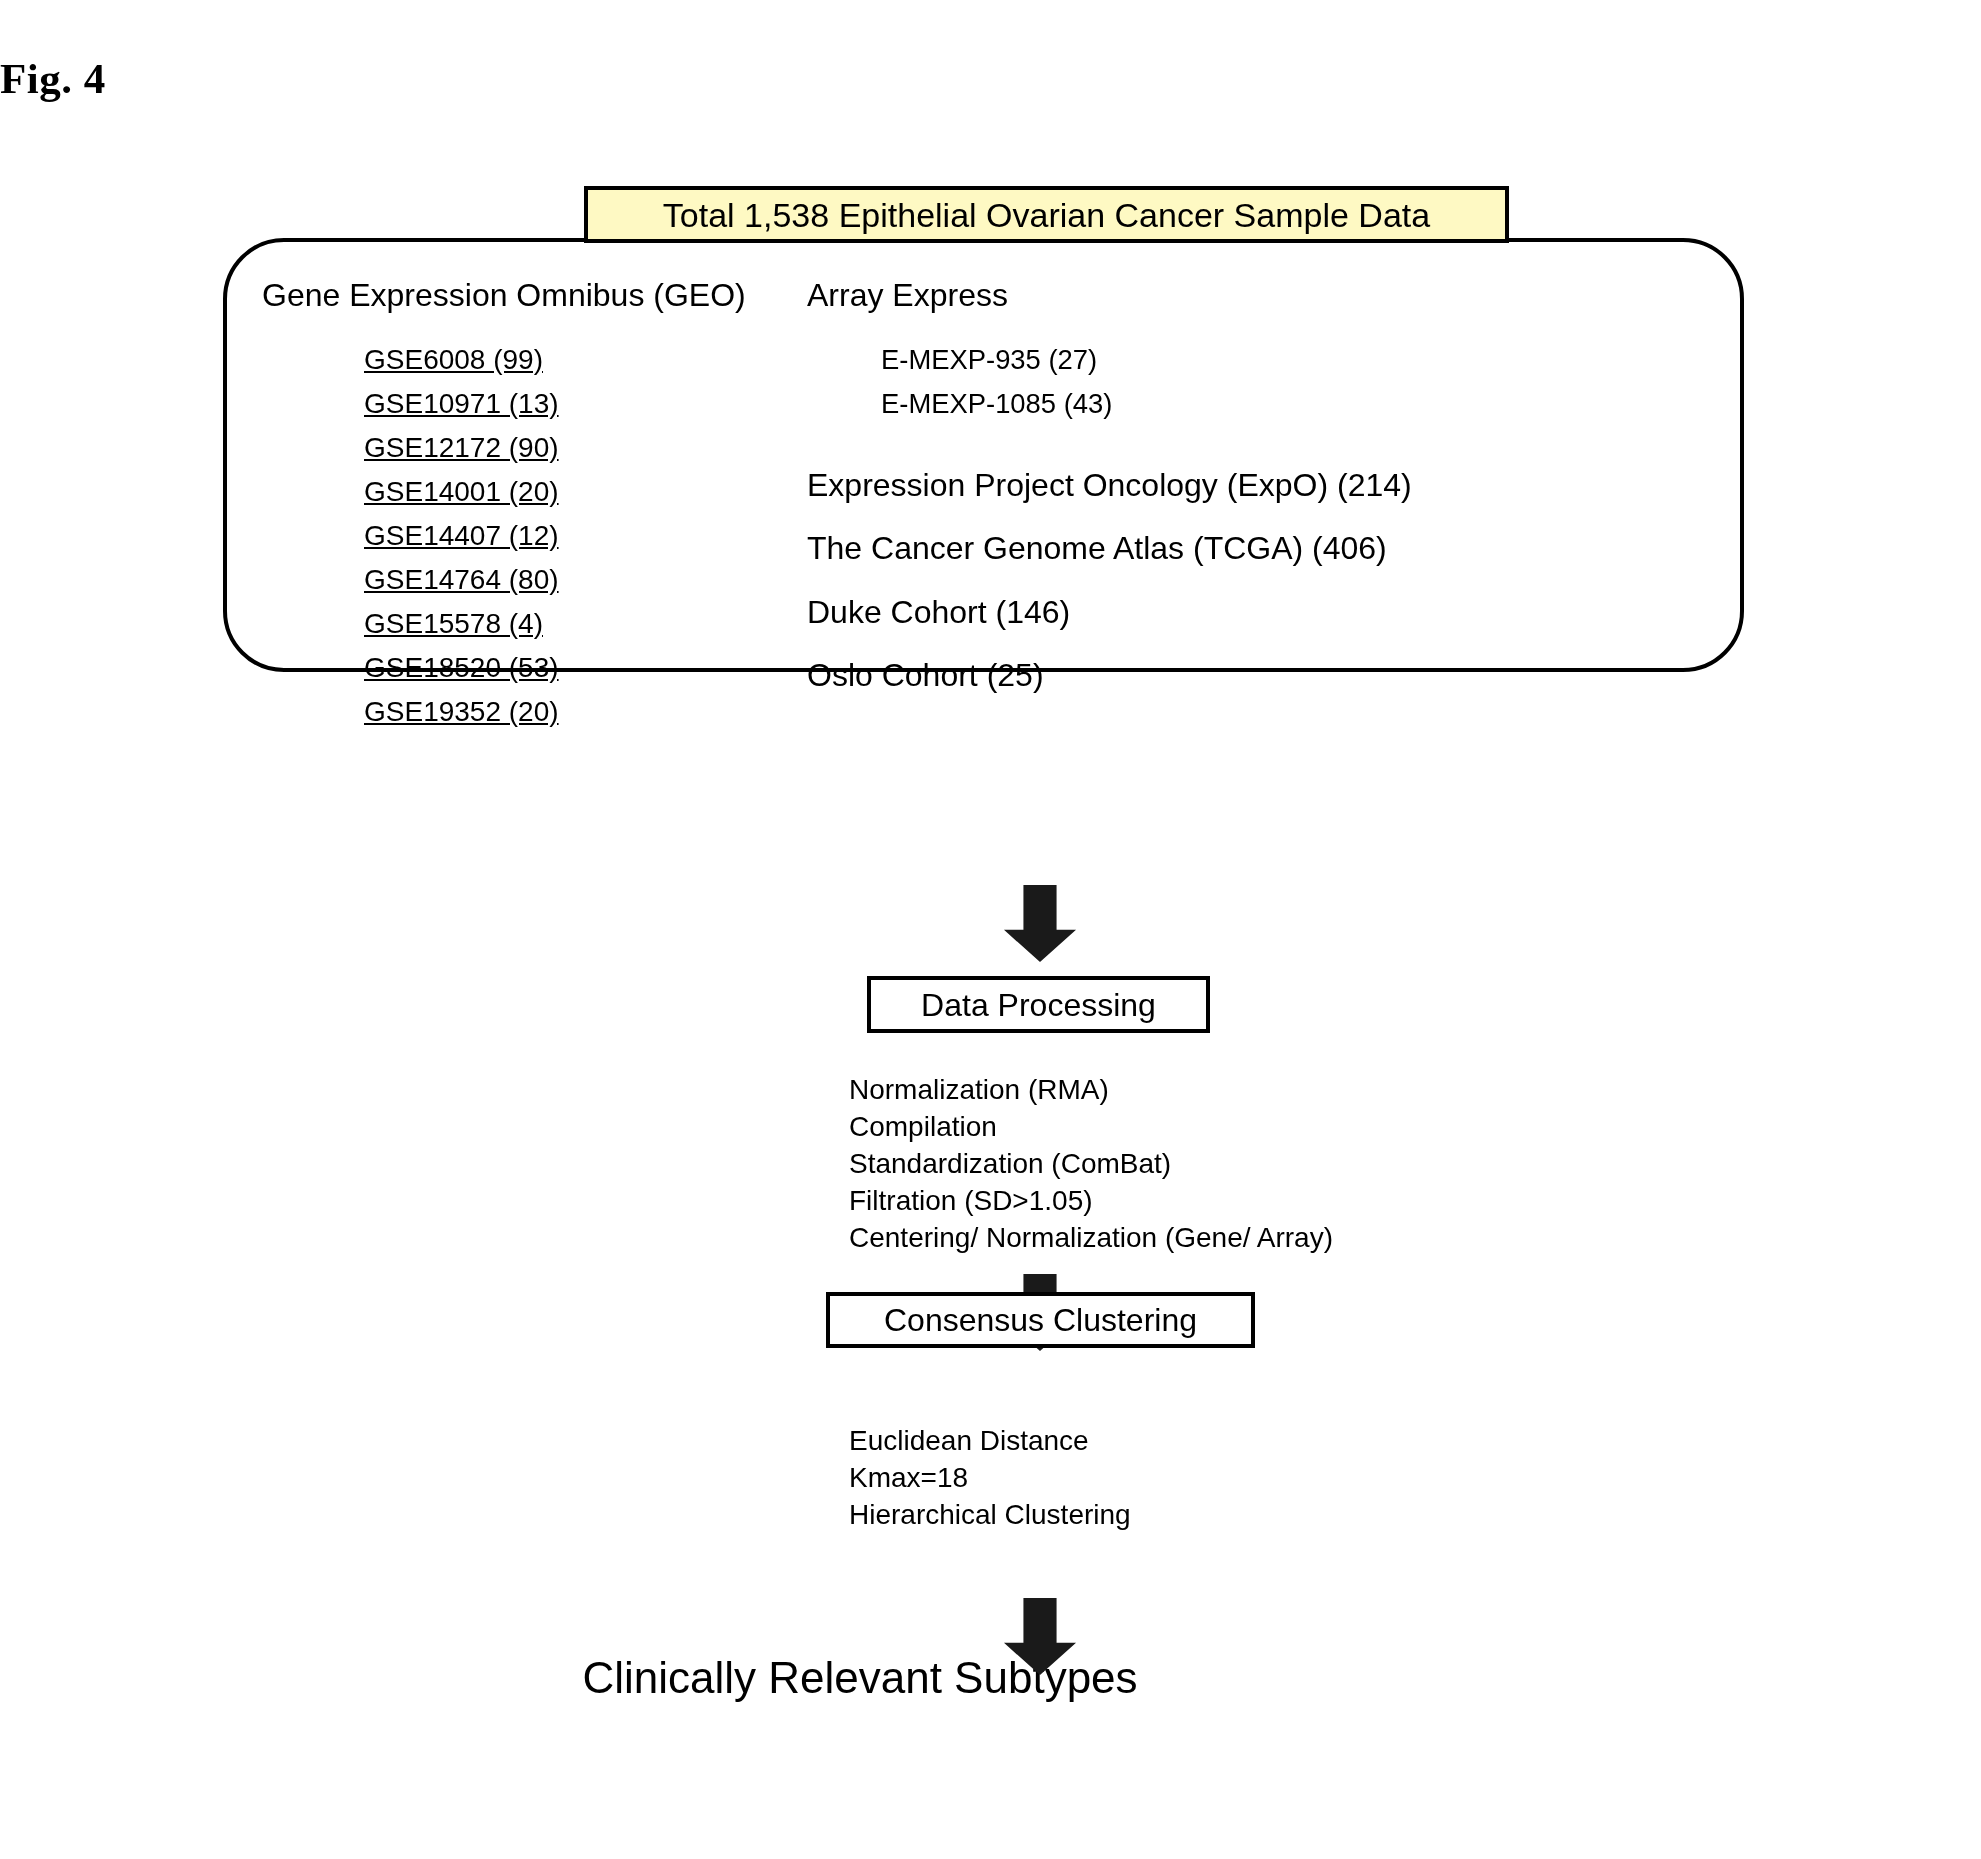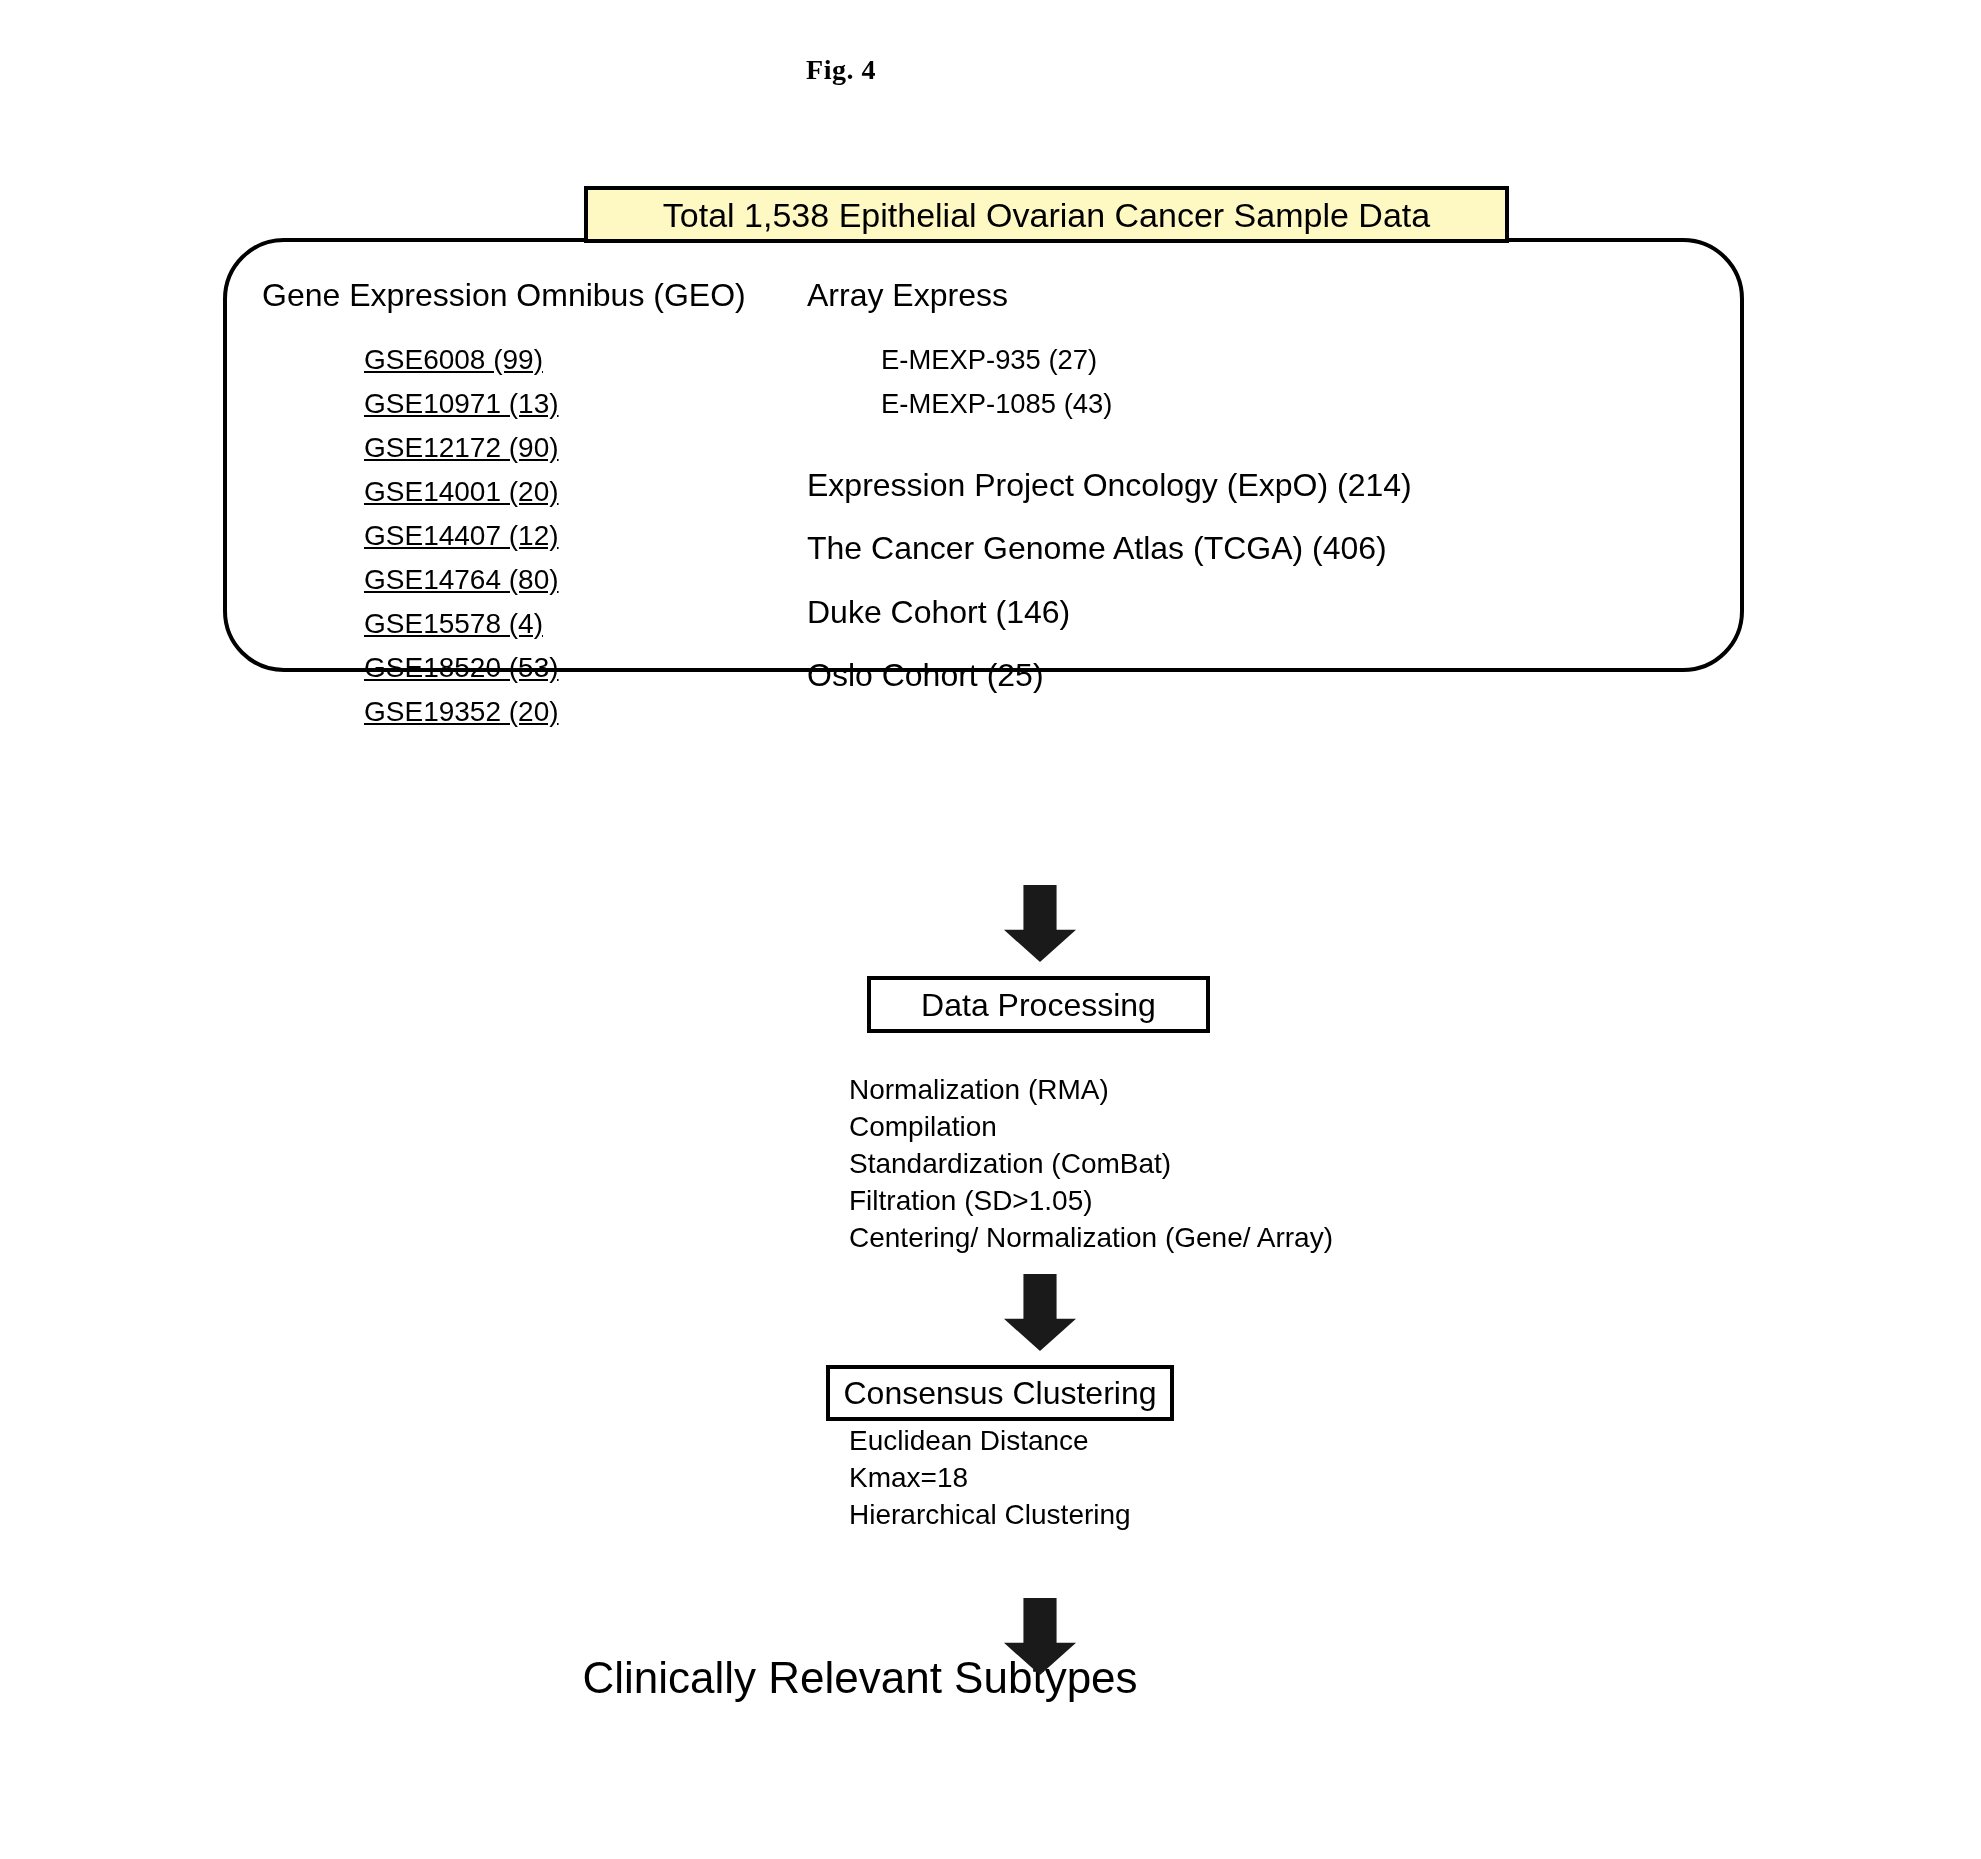--- a/index.html
+++ b/index.html
@@ -15,24 +15,24 @@
     color: #000000;
     overflow: hidden;
   }
 
   
   .fig-title {
     position: absolute;
     top: 54px;
     left: 0;
     width: 1682px;
-    text-align: center;
+    text-align: left;
     font-family: "Liberation Serif", serif;
     font-weight: bold;
-    font-size: 28px;
+    font-size: 43px;
     letter-spacing: 0.5px;
   }
 
   
   .source-container {
     position: absolute;
     left: 223px;
     top: 238px;
     width: 1521px;
     height: 434px;
@@ -143,22 +143,22 @@
   }
 
   .proc-box-processing {
     left: 867px;
     top: 976px;
     width: 343px;
     height: 57px;
   }
   .proc-box-clustering {
     left: 826px;
-    top: 1365px;
-    width: 348px;
+    top: 1292px;
+    width: 429px;
     height: 56px;
   }
 
   
   .steps {
     position: absolute;
     z-index: 2;
   }
   .steps .step {
     font-size: 28px;

